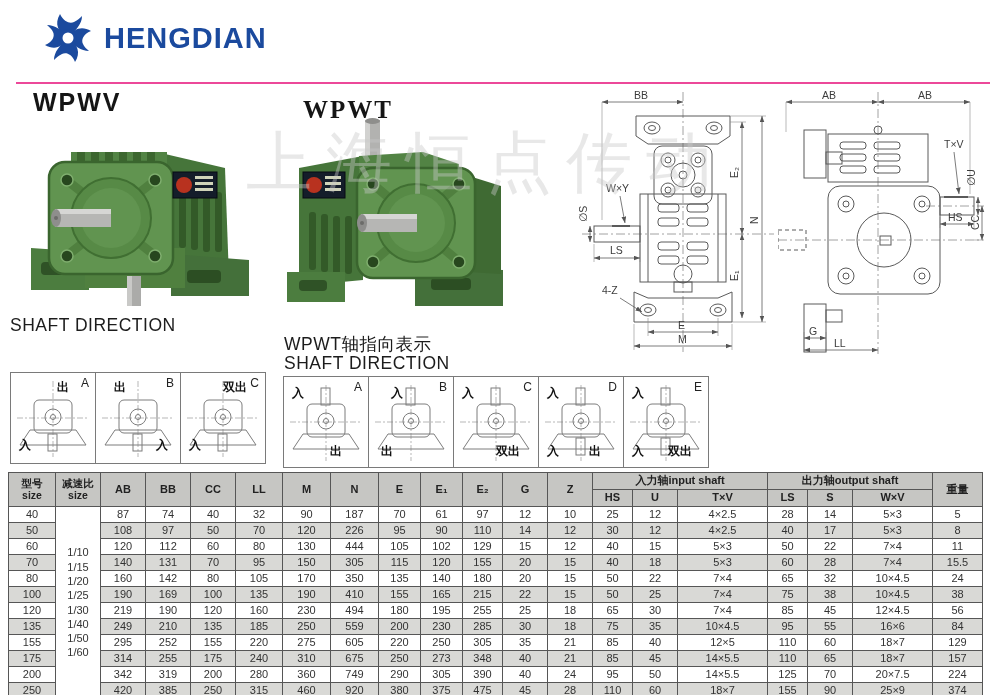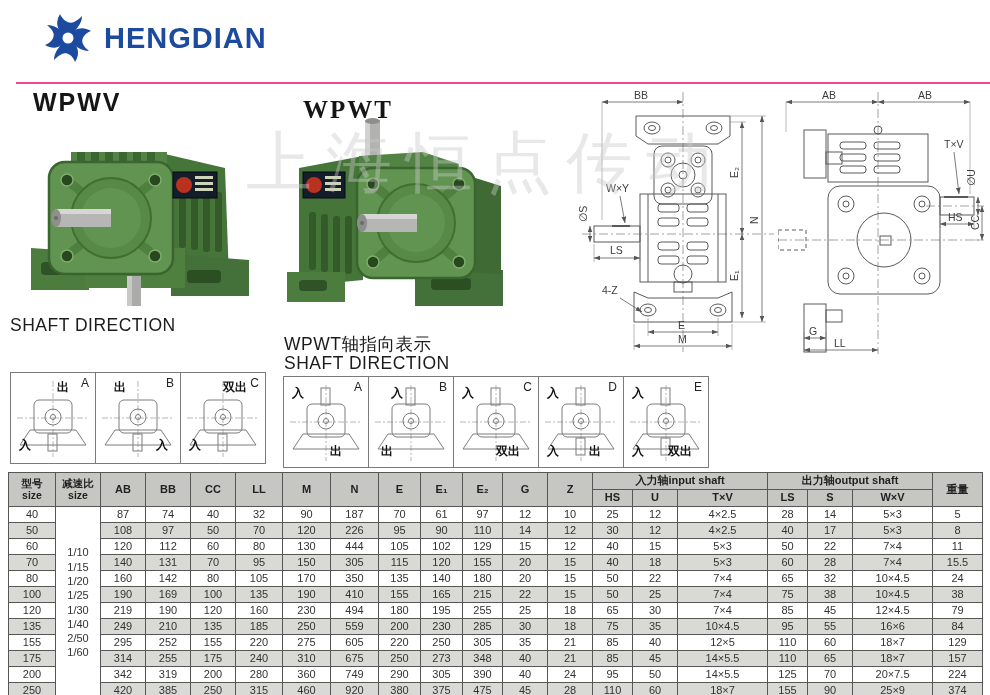--- a/index.html
+++ b/index.html
@@ -520,21 +520,21 @@
       <tbody>
         <tr class="">
           <td>40</td>
           <td rowspan="12" class="ratio-cell">
             <div>1/10</div>
             <div>1/15</div>
             <div>1/20</div>
             <div>1/25</div>
             <div>1/30</div>
             <div>1/40</div>
-            <div>2/50</div>
+            <div>1/50</div>
             <div>1/60</div>
           </td>
           <td>87</td>
           <td>74</td>
           <td>40</td>
           <td>32</td>
           <td>90</td>
           <td>187</td>
           <td>70</td>
           <td>61</td>
@@ -666,21 +666,21 @@
           <td>195</td>
           <td>255</td>
           <td>25</td>
           <td>18</td>
           <td>65</td>
           <td>30</td>
           <td>7×4</td>
           <td>85</td>
           <td>45</td>
           <td>12×4.5</td>
-          <td>79</td>
+          <td>56</td>
         </tr>
         <tr class="alt">
           <td>135</td>
           <td>249</td>
           <td>210</td>
           <td>135</td>
           <td>185</td>
           <td>250</td>
           <td>559</td>
           <td>200</td>

